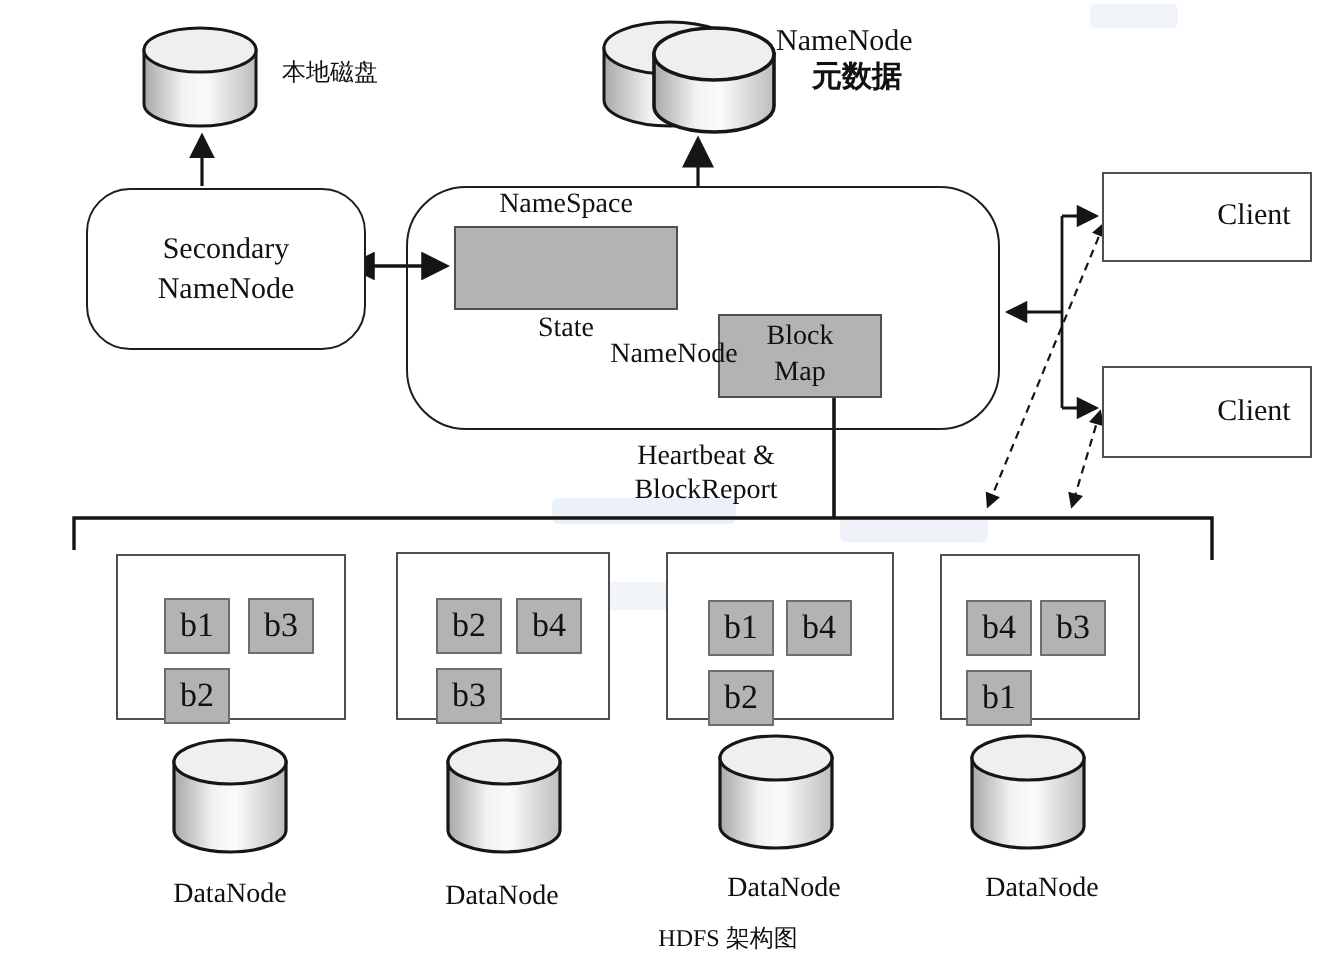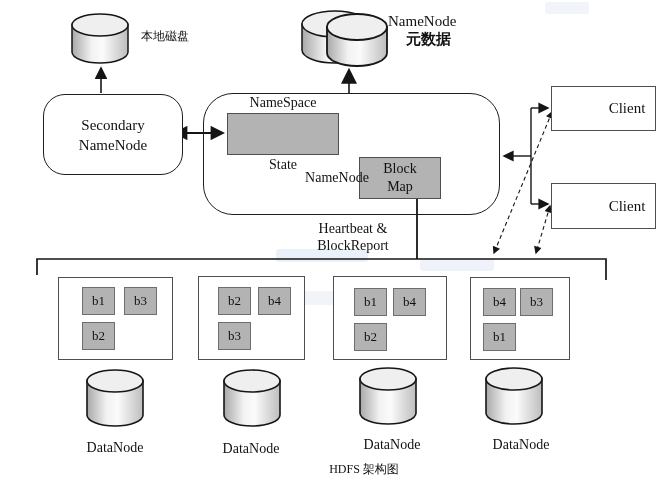--- a/index.html
+++ b/index.html
@@ -24,21 +24,22 @@
   .client-box{
     position:absolute;border:1.5px solid var(--border_mid);background:#fff;
     display:flex;align-items:center;justify-content:center;font-size:15px;padding-left:47px;
   }
   .dn-box{
     position:absolute;border:1.5px solid var(--border_mid);background:#fff;
   }
   .blk{
     position:absolute;width:31px;height:26px;background:var(--box_gray);
     border:1.6px solid var(--border_blk);display:flex;align-items:center;justify-content:center;
-    font-size:13px;
+    font-size:17px;
+    margin-top:12px;
   }
   .label{position:absolute;white-space:nowrap;}
   .center-label{position:absolute;text-align:center;white-space:nowrap;}
   .watermark{position:absolute;background:rgba(203,217,236,0.38);border-radius:3px;}
   .title{position:absolute;font-size:12px;text-align:center;white-space:nowrap;}
 </style>
 </head>
 <body>
 
 <div id="stage">

